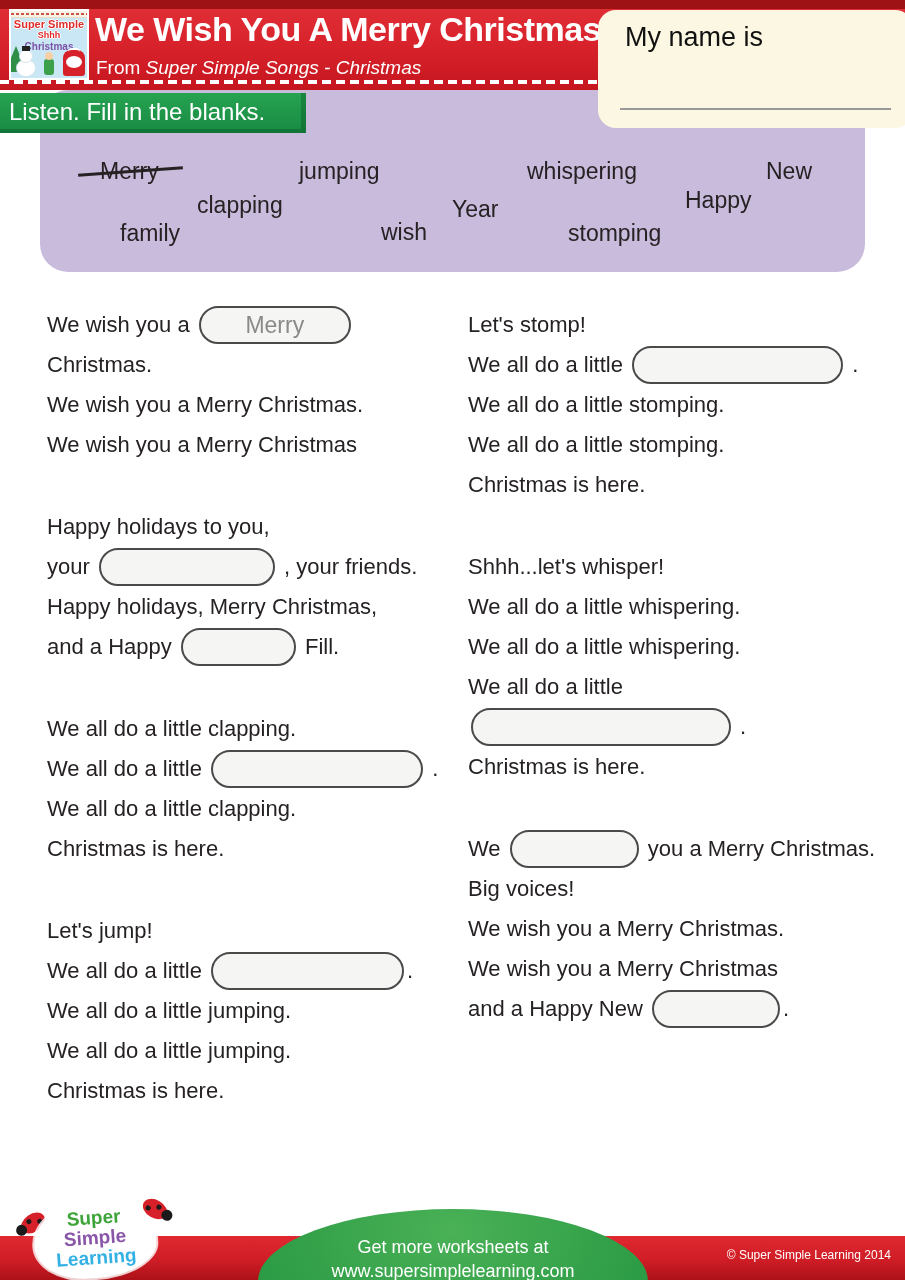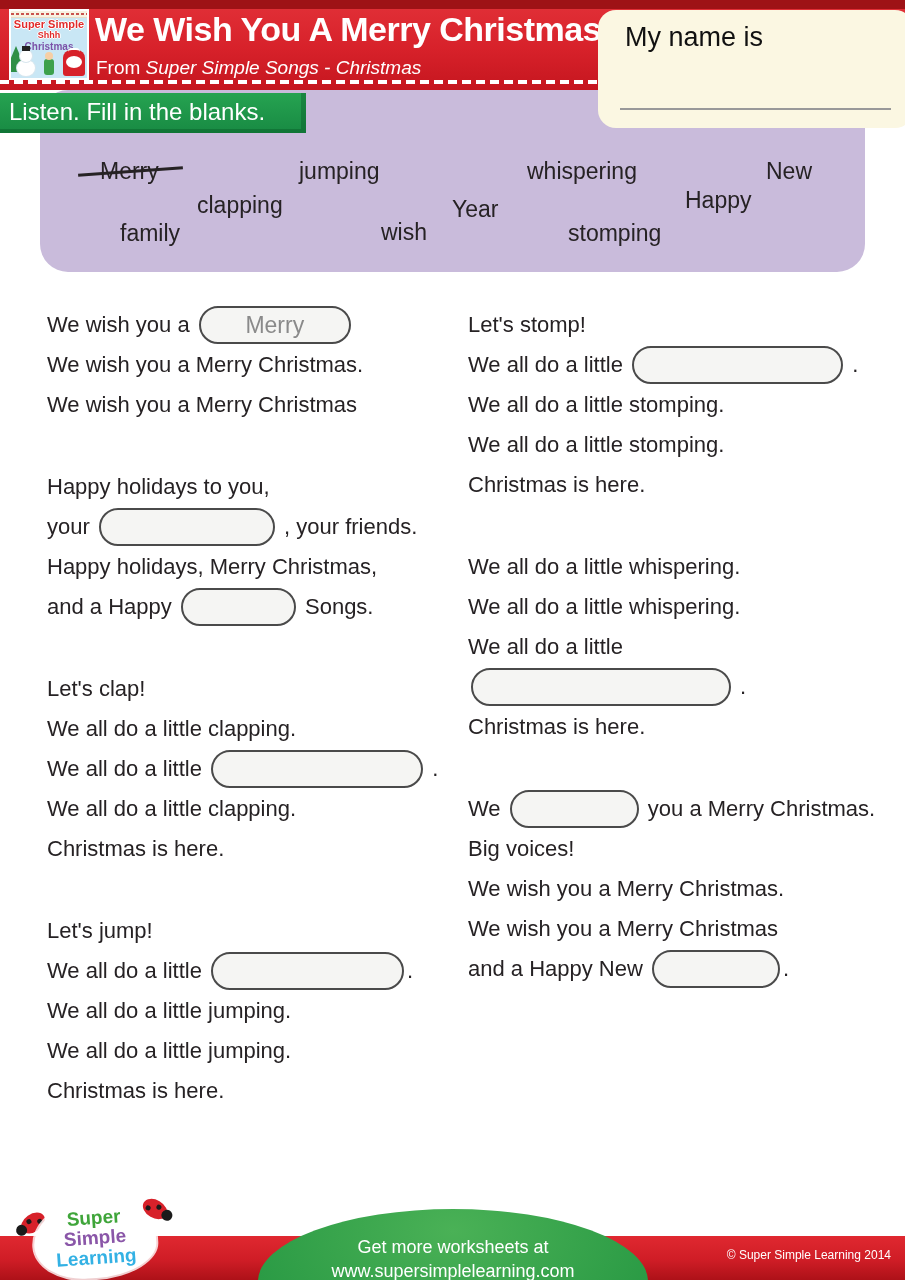--- a/index.html
+++ b/index.html
@@ -158,31 +158,31 @@
     </div>
 
   <div class="instruction">
     <div class="instruction-label">Listen. Fill in the blanks.</div>
   </div>
 
   <div id="lyrics-root">
       <div class="lyrics-col" style="left: 47px; width: 418px;">
         <div class="verse">
           <div class="lyric-line"><span>We wish you a </span><div class="blank-field" style="width: 152px;">Merry</div></div>
+          <div class="lyric-line"><span>Christmas.</span></div>
           <div class="lyric-line"><span>We wish you a Merry Christmas.</span></div>
           <div class="lyric-line"><span>We wish you a Merry Christmas</span></div>
         </div>
         <div class="verse">
           <div class="lyric-line"><span>Happy holidays to you,</span></div>
           <div class="lyric-line"><span>your </span><div class="blank-field" style="width: 176px;"></div><span> , your friends.</span></div>
           <div class="lyric-line"><span>Happy holidays, Merry Christmas,</span></div>
-          <div class="lyric-line"><span>and a Happy </span><div class="blank-field" style="width: 115px;"></div><span> Songs.</span></div>
-        </div>
-        <div class="verse">
-          <div class="lyric-line"><span>Let's clap!</span></div>
+          <div class="lyric-line"><span>and a Happy </span><div class="blank-field" style="width: 115px;"></div><span> Fill.</span></div>
+        </div>
+        <div class="verse">
           <div class="lyric-line"><span>We all do a little clapping.</span></div>
           <div class="lyric-line"><span>We all do a little </span><div class="blank-field" style="width: 212px;"></div><span> .</span></div>
           <div class="lyric-line"><span>We all do a little clapping.</span></div>
           <div class="lyric-line"><span>Christmas is here.</span></div>
         </div>
         <div class="verse">
           <div class="lyric-line"><span>Let's jump!</span></div>
           <div class="lyric-line"><span>We all do a little </span><div class="blank-field" style="width: 193px;"></div><span>.</span></div>
           <div class="lyric-line"><span>We all do a little jumping.</span></div>
           <div class="lyric-line"><span>We all do a little jumping.</span></div>
@@ -191,20 +191,21 @@
       </div>
       <div class="lyrics-col" style="left: 468px; width: 432px;">
         <div class="verse">
           <div class="lyric-line"><span>Let's stomp!</span></div>
           <div class="lyric-line"><span>We all do a little </span><div class="blank-field" style="width: 211px;"></div><span> .</span></div>
           <div class="lyric-line"><span>We all do a little stomping.</span></div>
           <div class="lyric-line"><span>We all do a little stomping.</span></div>
           <div class="lyric-line"><span>Christmas is here.</span></div>
         </div>
         <div class="verse">
+          <div class="lyric-line"><span>Shhh...let's whisper!</span></div>
           <div class="lyric-line"><span>We all do a little whispering.</span></div>
           <div class="lyric-line"><span>We all do a little whispering.</span></div>
           <div class="lyric-line"><span>We all do a little</span></div>
           <div class="lyric-line"><div class="blank-field" style="width: 260px;"></div><span> .</span></div>
           <div class="lyric-line"><span>Christmas is here.</span></div>
         </div>
         <div class="verse">
           <div class="lyric-line"><span>We </span><div class="blank-field" style="width: 129px;"></div><span> you a Merry Christmas.</span></div>
           <div class="lyric-line"><span>Big voices!</span></div>
           <div class="lyric-line"><span>We wish you a Merry Christmas.</span></div>

